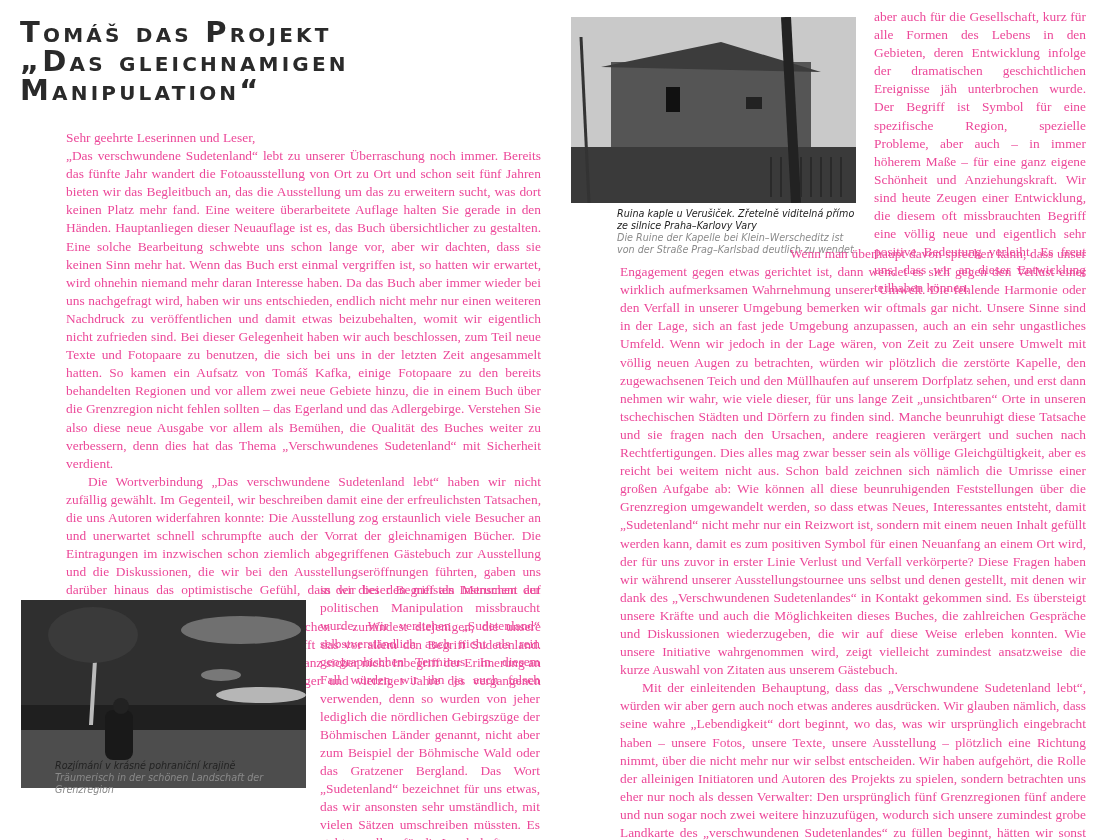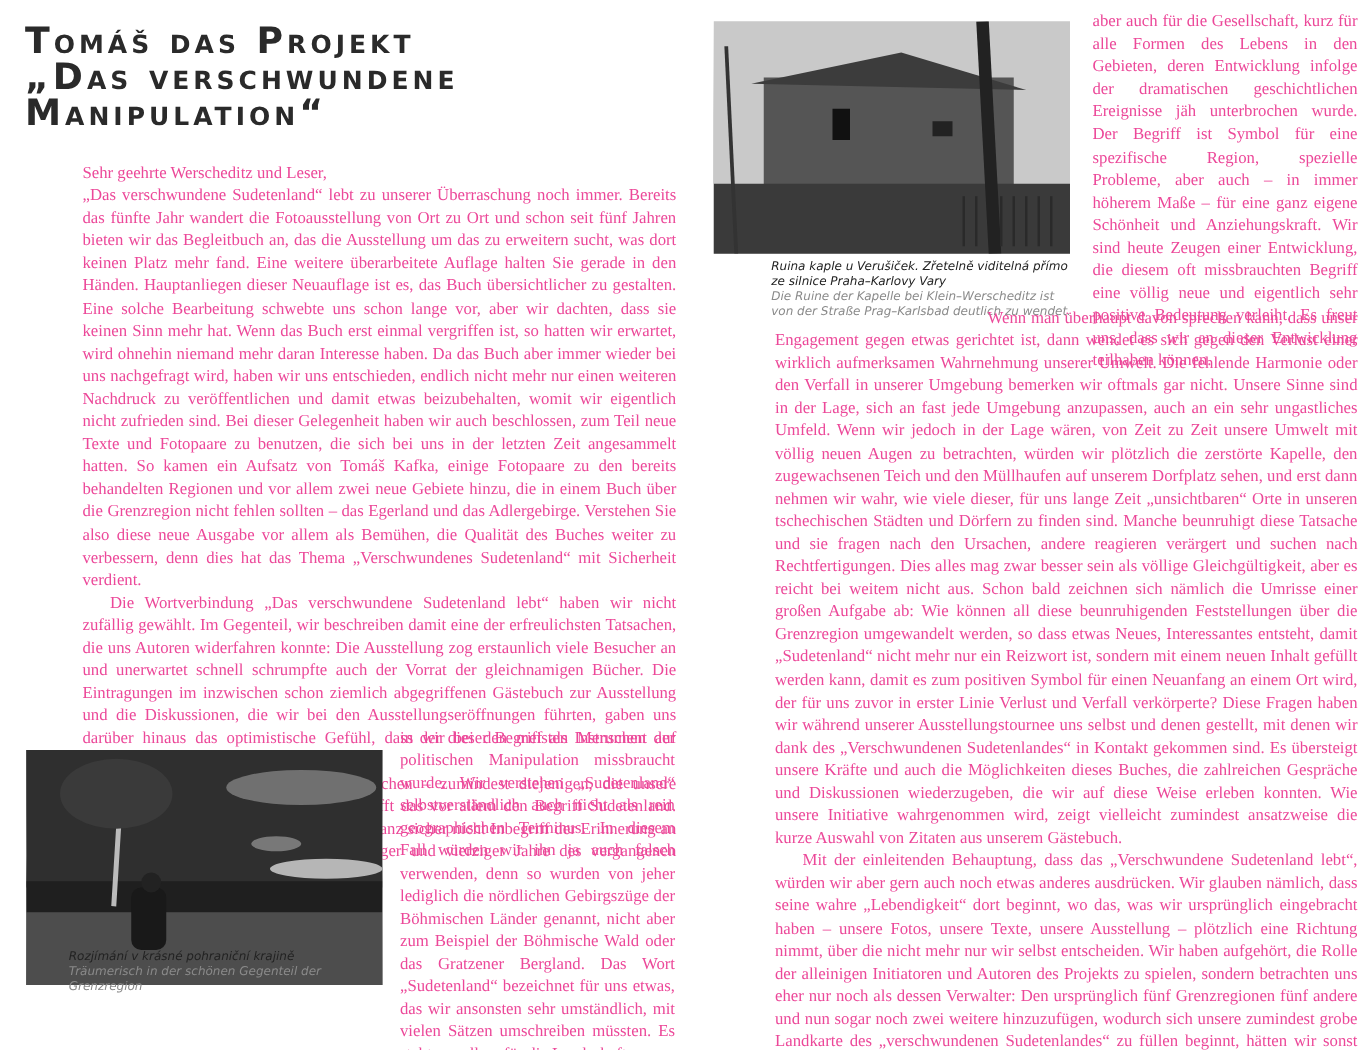--- a/index.html
+++ b/index.html
@@ -41,26 +41,26 @@
   }
   .caption .de { color: #8a8a8a; }
   .cap-left { left: 55px; top: 760px; width: 260px; }
   .cap-right { left: 617px; top: 208px; width: 240px; }
 </style>
 </head>
 <body>
 
 <h1 class="title">
   <span>Tomáš das Projekt</span>
-  <span>„Das verschwundene</span>
+  <span>„Das gleichnamigen</span>
   <span>Manipulation“</span>
 </h1>
 
 <div class="body col-left">
-  <p>Sehr geehrte Werscheditz und Leser,</p>
+  <p>Sehr geehrte Leserinnen und Leser,</p>
   <p>„Das verschwundene Sudetenland“ lebt zu unserer Überraschung noch immer. Bereits das fünfte Jahr wandert die Fotoausstellung von Ort zu Ort und schon seit fünf Jahren bieten wir das Begleitbuch an, das die Ausstellung um das zu erweitern sucht, was dort keinen Platz mehr fand. Eine weitere überarbeitete Auflage halten Sie gerade in den Händen. Hauptanliegen dieser Neuauflage ist es, das Buch übersichtlicher zu gestalten. Eine solche Bearbeitung schwebte uns schon lange vor, aber wir dachten, dass sie keinen Sinn mehr hat. Wenn das Buch erst einmal vergriffen ist, so hatten wir erwartet, wird ohnehin niemand mehr daran Interesse haben. Da das Buch aber immer wieder bei uns nachgefragt wird, haben wir uns entschieden, endlich nicht mehr nur einen weiteren Nachdruck zu veröffentlichen und damit etwas beizubehalten, womit wir eigentlich nicht zufrieden sind. Bei dieser Gelegenheit haben wir auch beschlossen, zum Teil neue Texte und Fotopaare zu benutzen, die sich bei uns in der letzten Zeit angesammelt hatten. So kamen ein Aufsatz von Tomáš Kafka, einige Fotopaare zu den bereits behandelten Regionen und vor allem zwei neue Gebiete hinzu, die in einem Buch über die Grenzregion nicht fehlen sollten – das Egerland und das Adlergebirge. Verstehen Sie also diese neue Ausgabe vor allem als Bemühen, die Qualität des Buches weiter zu verbessern, denn dies hat das Thema „Verschwundenes Sudetenland“ mit Sicherheit verdient.</p>
   <p class="indent">Die Wortverbindung „Das verschwundene Sudetenland lebt“ haben wir nicht zufällig gewählt. Im Gegenteil, wir beschreiben damit eine der erfreulichsten Tatsachen, die uns Autoren widerfahren konnte: Die Ausstellung zog erstaunlich viele Besucher an und unerwartet schnell schrumpfte auch der Vorrat der gleichnamigen Bücher. Die Eintragungen im inzwischen schon ziemlich abgegriffenen Gästebuch zur Ausstellung und die Diskussionen, die wir bei den Ausstellungseröffnungen führten, gaben uns darüber hinaus das optimistische Gefühl, dass wir bei den meisten Menschen auf Verständnis stoßen.</p>
   <p class="indent">Wenn wir sagen, dass uns die Menschen – zumindest diejenigen, die unsere Initiative anspricht – verstehen, dann betrifft das vor allem den Begriff Sudetenland. Das Wort „Sudetenland“ soll hier nämlich ganz sicher nicht Inbegriff der Erinnerung an die dunkle historische Periode der dreißiger und vierziger Jahre des vergangenen Jahrhunderts sein,</p>
 </div>
 
 <div class="photo photo-landscape">
   <svg width="285" height="188" viewBox="0 0 285 188">
     <rect x="0" y="0" width="285" height="110" fill="#2f2f2f"></rect>
     <ellipse cx="220" cy="30" rx="60" ry="14" fill="#8c8c8c" opacity="0.7"></ellipse>
     <ellipse cx="240" cy="95" rx="45" ry="8" fill="#d8d8d8" opacity="0.8"></ellipse>
@@ -68,21 +68,21 @@
     <rect x="0" y="105" width="285" height="25" fill="#1f1f1f"></rect>
     <rect x="0" y="130" width="285" height="58" fill="#4d4d4d"></rect>
     <path d="M70 125 L74 60 L78 40" stroke="#bbb" stroke-width="4" fill="none"></path>
     <ellipse cx="72" cy="35" rx="45" ry="28" fill="#3a3a3a"></ellipse>
     <rect x="84" y="110" width="28" height="50" rx="8" fill="#191919"></rect>
     <circle cx="100" cy="106" r="8" fill="#222"></circle>
   </svg>
 </div>
 <div class="caption cap-left">
   <div>Rozjímání v krásné pohraniční krajině</div>
-  <div class="de">Träumerisch in der schönen Gegenteil der Grenzregion</div>
+  <div class="de">Träumerisch in der schönen Landschaft der Grenzregion</div>
 </div>
 
 <div class="body col-left-narrow">
   <p>in der dieser Begriff als Instrument der politischen Manipulation missbraucht wurde. Wir verstehen „Sudetenland“ selbstverständlich auch nicht als rein geographischen Terminus. In diesem Fall würden wir ihn ja auch falsch verwenden, denn so wurden von jeher lediglich die nördlichen Gebirgszüge der Böhmischen Länder genannt, nicht aber zum Beispiel der Böhmische Wald oder das Gratzener Bergland. Das Wort „Sudetenland“ bezeichnet für uns etwas, das wir ansonsten sehr umständlich, mit vielen Sätzen umschreiben müssten. Es steht vor allem für die Landschaft,</p>
 </div>
 
 <div class="photo photo-ruin">
   <svg width="285" height="186" viewBox="0 0 285 186">
     <rect x="0" y="0" width="285" height="186" fill="#c9c9c9"></rect>
     <rect x="40" y="45" width="200" height="110" fill="#555"></rect>

